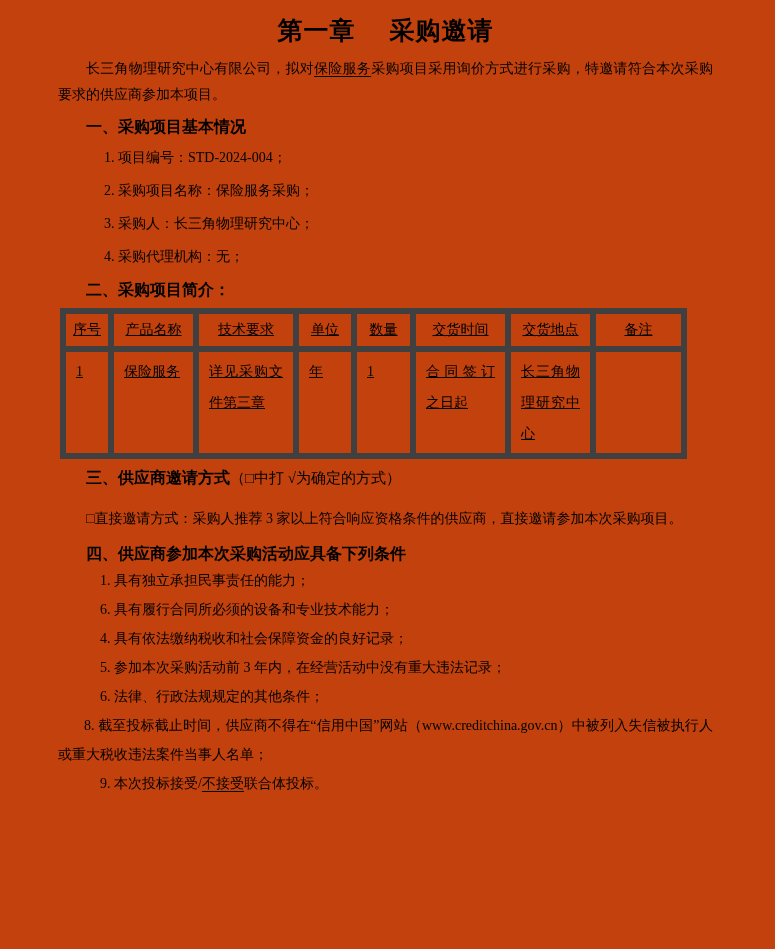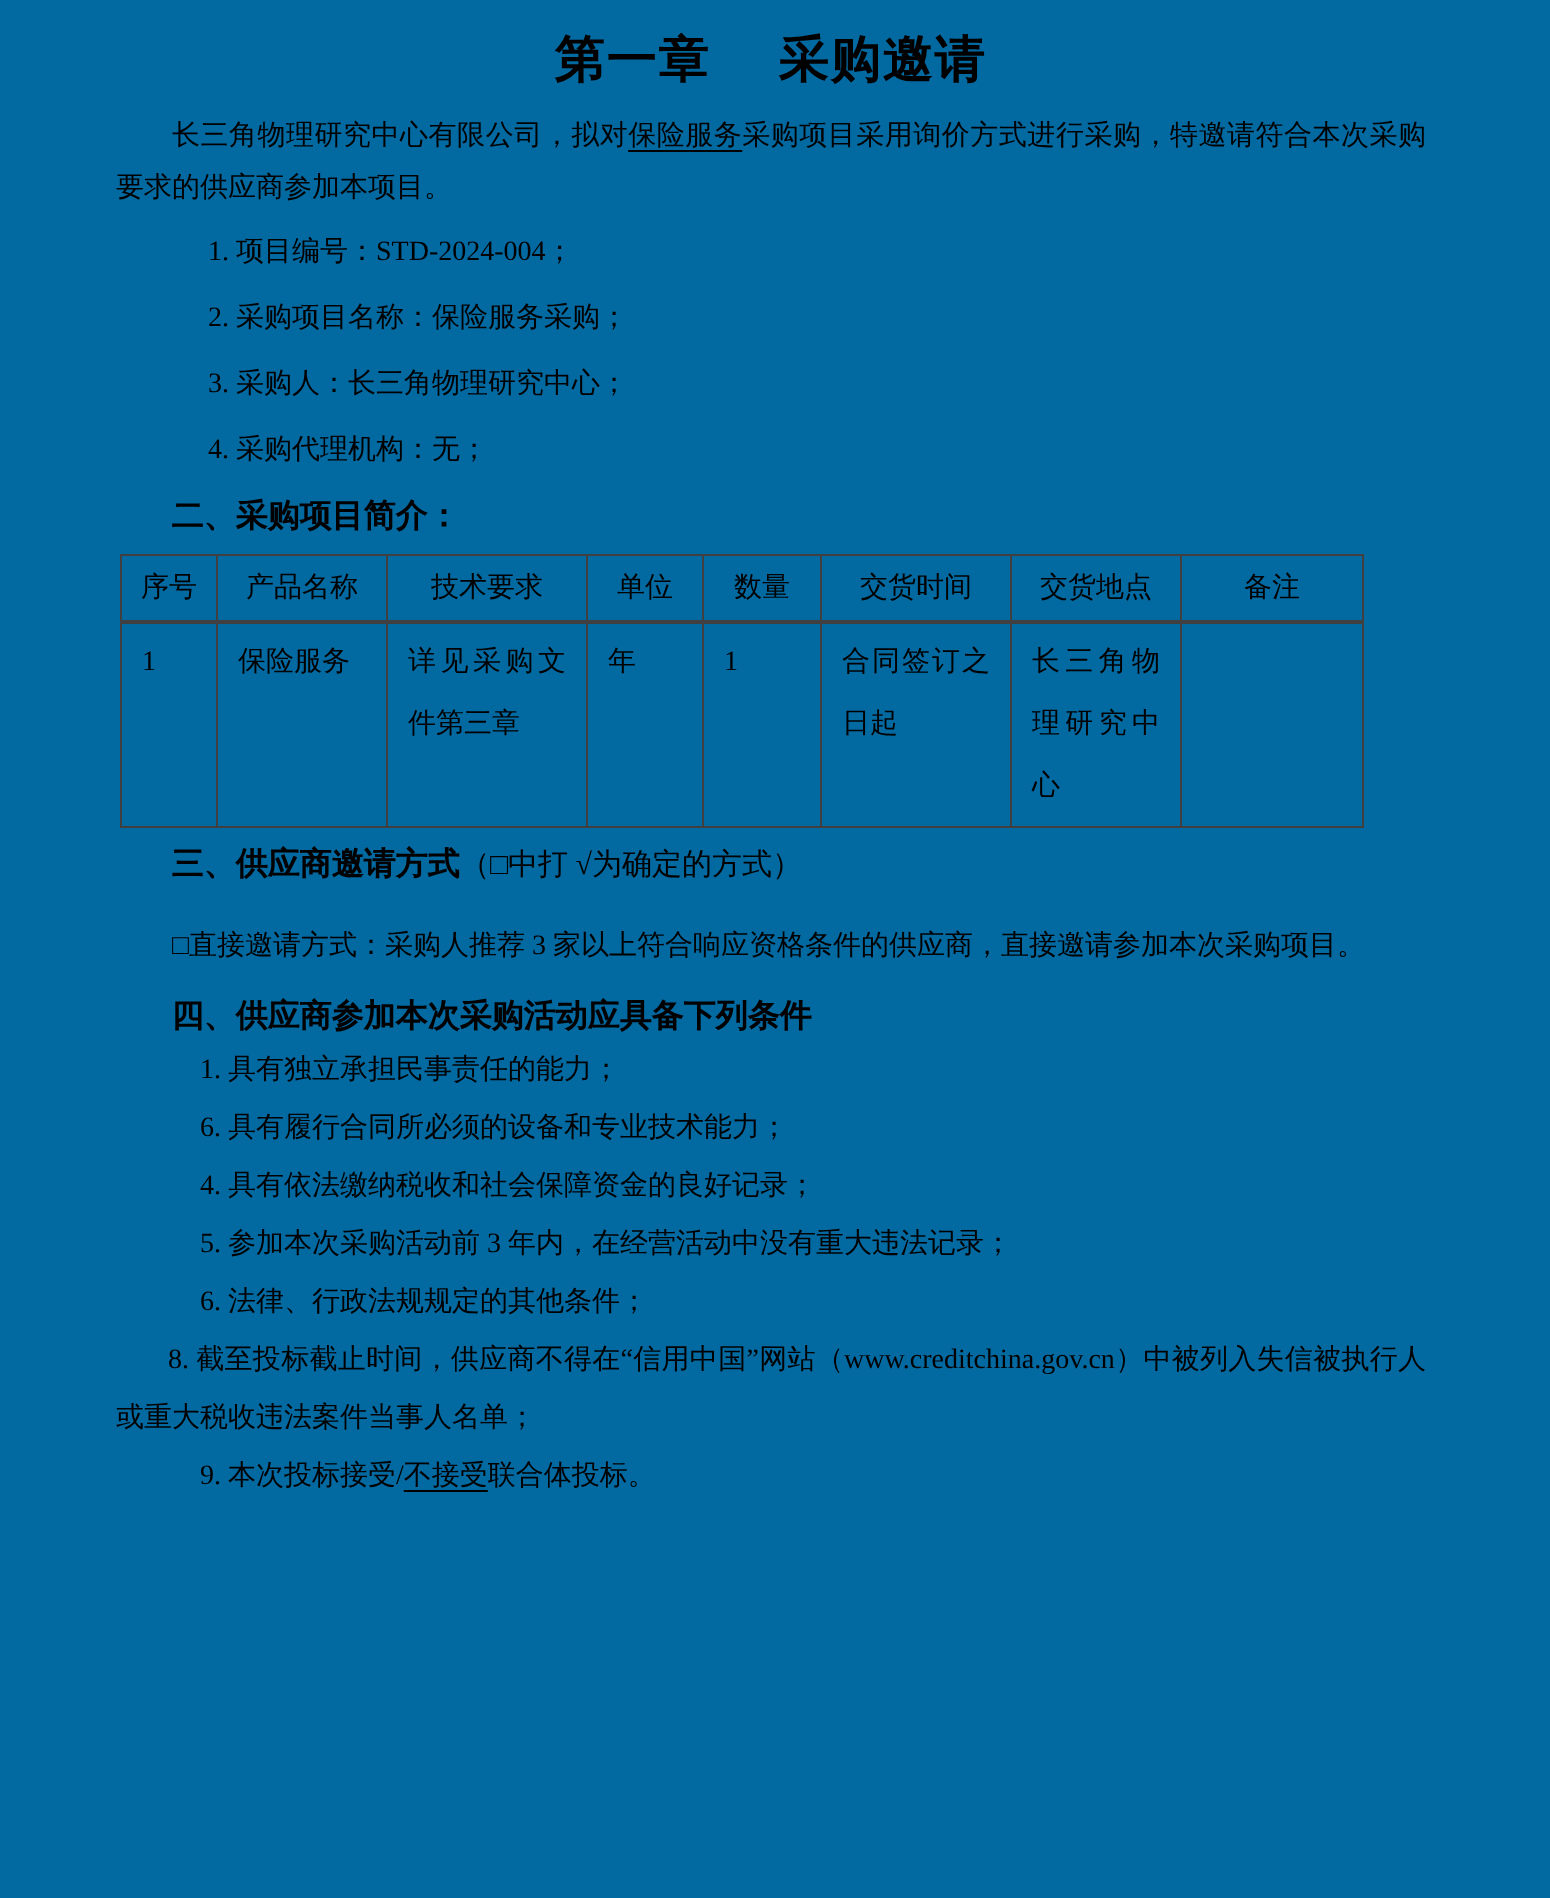--- a/index.html
+++ b/index.html
@@ -1,19 +1,19 @@
 <!DOCTYPE html>
 <html><head>
 <meta charset="utf-8">
 <style>
   html,body { margin:0; padding:0; background:#ffffff; }
   .page {
     width:775px; height:949px; box-sizing:border-box;
     padding:12px 62px 0 58px; overflow:hidden;
-    background:#0369a1; color:#000000;
+    background:#c2410c; color:#000000;
     font-family:"Liberation Serif","DejaVu Serif",serif;
     font-size:14px;
   }
   .doc-title {
     margin:0; text-align:center;
     font-family:"Liberation Sans","DejaVu Sans",sans-serif;
     font-size:25px; font-weight:bold; line-height:36px;
     letter-spacing:1px;
   }
   .para {
@@ -29,21 +29,21 @@
     font-family:"Liberation Serif","DejaVu Serif",serif;
     font-weight:normal; font-size:15px;margin-top:19px;
   }
   .s1-item { margin:4px; padding-left:42px; line-height:29px; }
   .u { text-decoration:underline; text-underline-offset:3px; }
 
   table.items {
     border-collapse:collapse; table-layout:fixed;
     width:621px; margin:6px 0 0 2px;
   }
-  table.items th, table.items td { border:1px solid #404040; }
+  table.items th, table.items td { border:6px solid #404040;text-decoration:underline; }
   table.items th {
     font-weight:normal; text-align:center; height:30px;
     padding:1px 2px; border-bottom-width:2px; font-size:14px;
   }
   table.items td {
     height:92px; vertical-align:top; text-align:justify;
     padding:4px 10px; line-height:31px; font-size:14px;
   }
   td.cell-time { padding-right:16px; }
 
@@ -55,20 +55,21 @@
 </style>
 </head>
 <body>
 
 <div class="page">
 
   <h1 class="doc-title">第一章　 采购邀请</h1>
 
   <p class="para"><span>长三角物理研究中心有限公司，拟对</span><span class="u">保险服务</span><span>采购项目采用询价方式进行采购，特邀请符合本次采购要求的供应商参加本项目。</span></p>
 
+  <h2 class="sec-h">一、采购项目基本情况</h2>
   <p class="s1-item">1. 项目编号：STD-2024-004；</p>
   <p class="s1-item">2. 采购项目名称：保险服务采购；</p>
   <p class="s1-item">3. 采购人：长三角物理研究中心；</p>
   <p class="s1-item">4. 采购代理机构：无；</p>
 
   <h2 class="sec-h">二、采购项目简介：</h2>
 
   <table class="items">
     <colgroup>
       <col style="width:48px">

